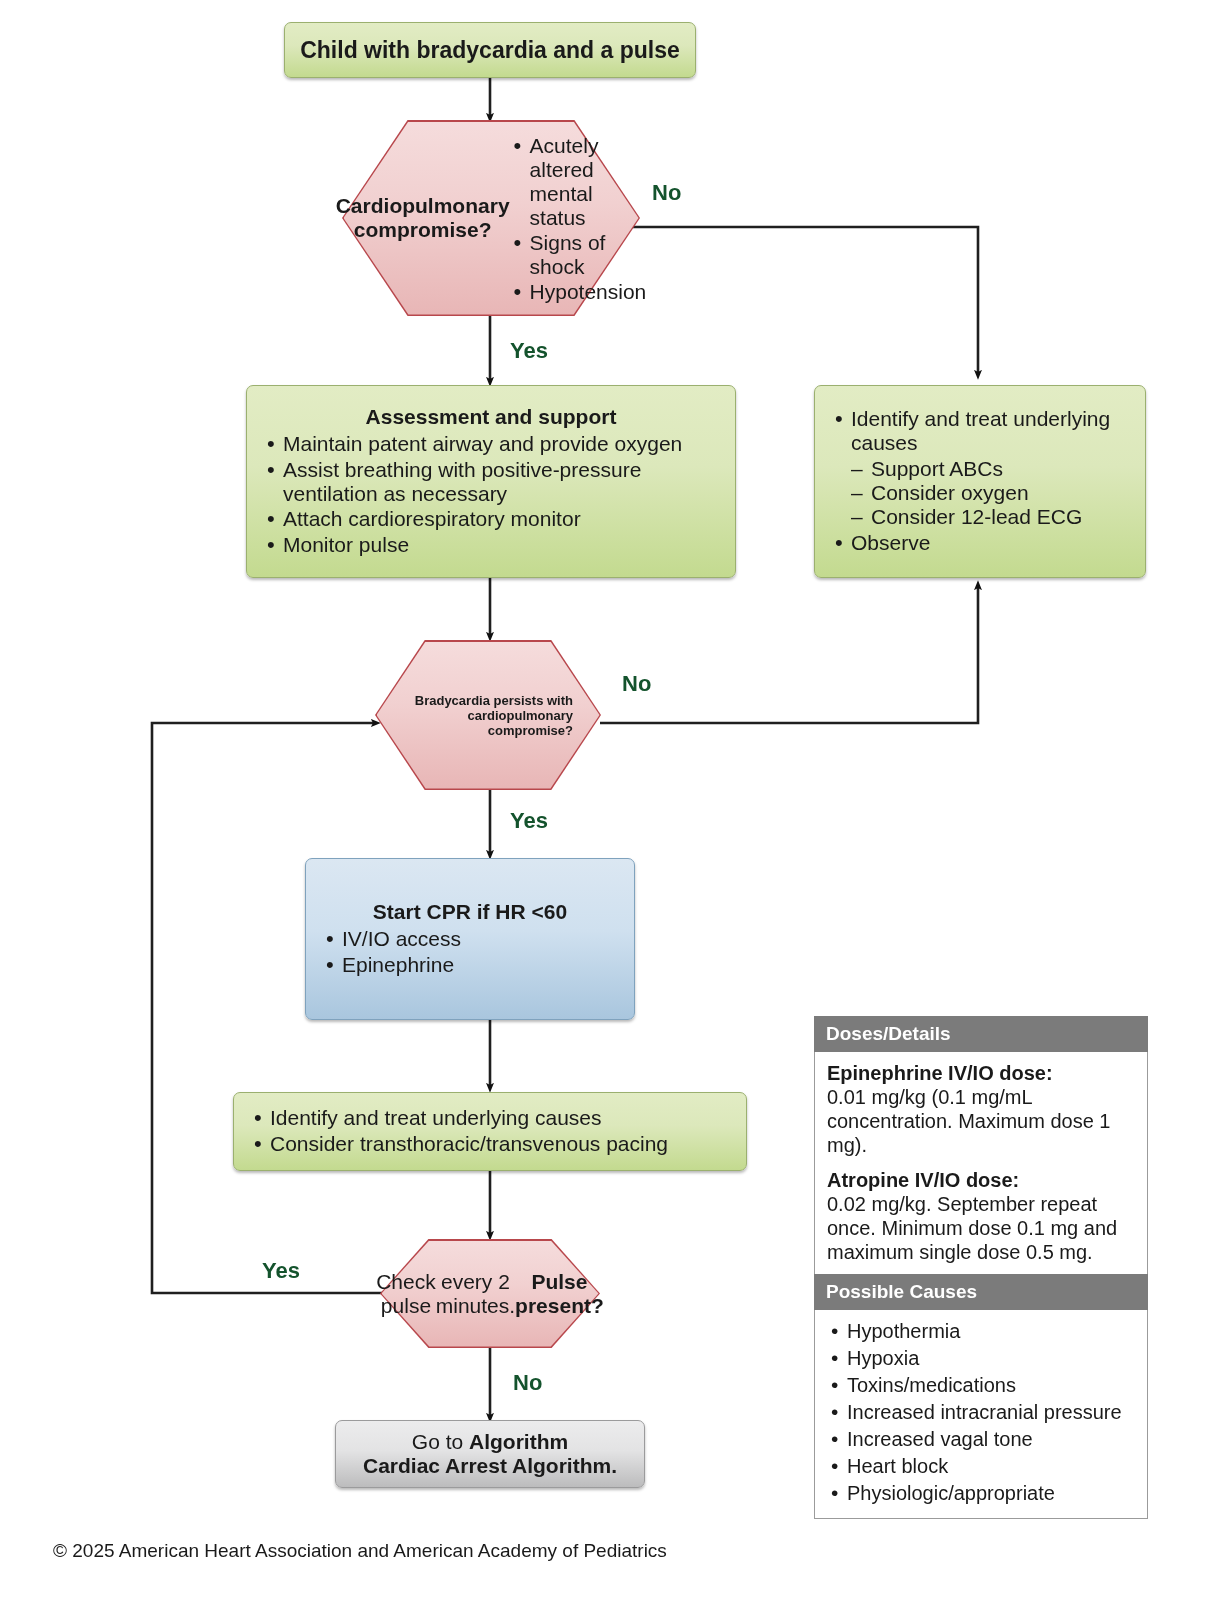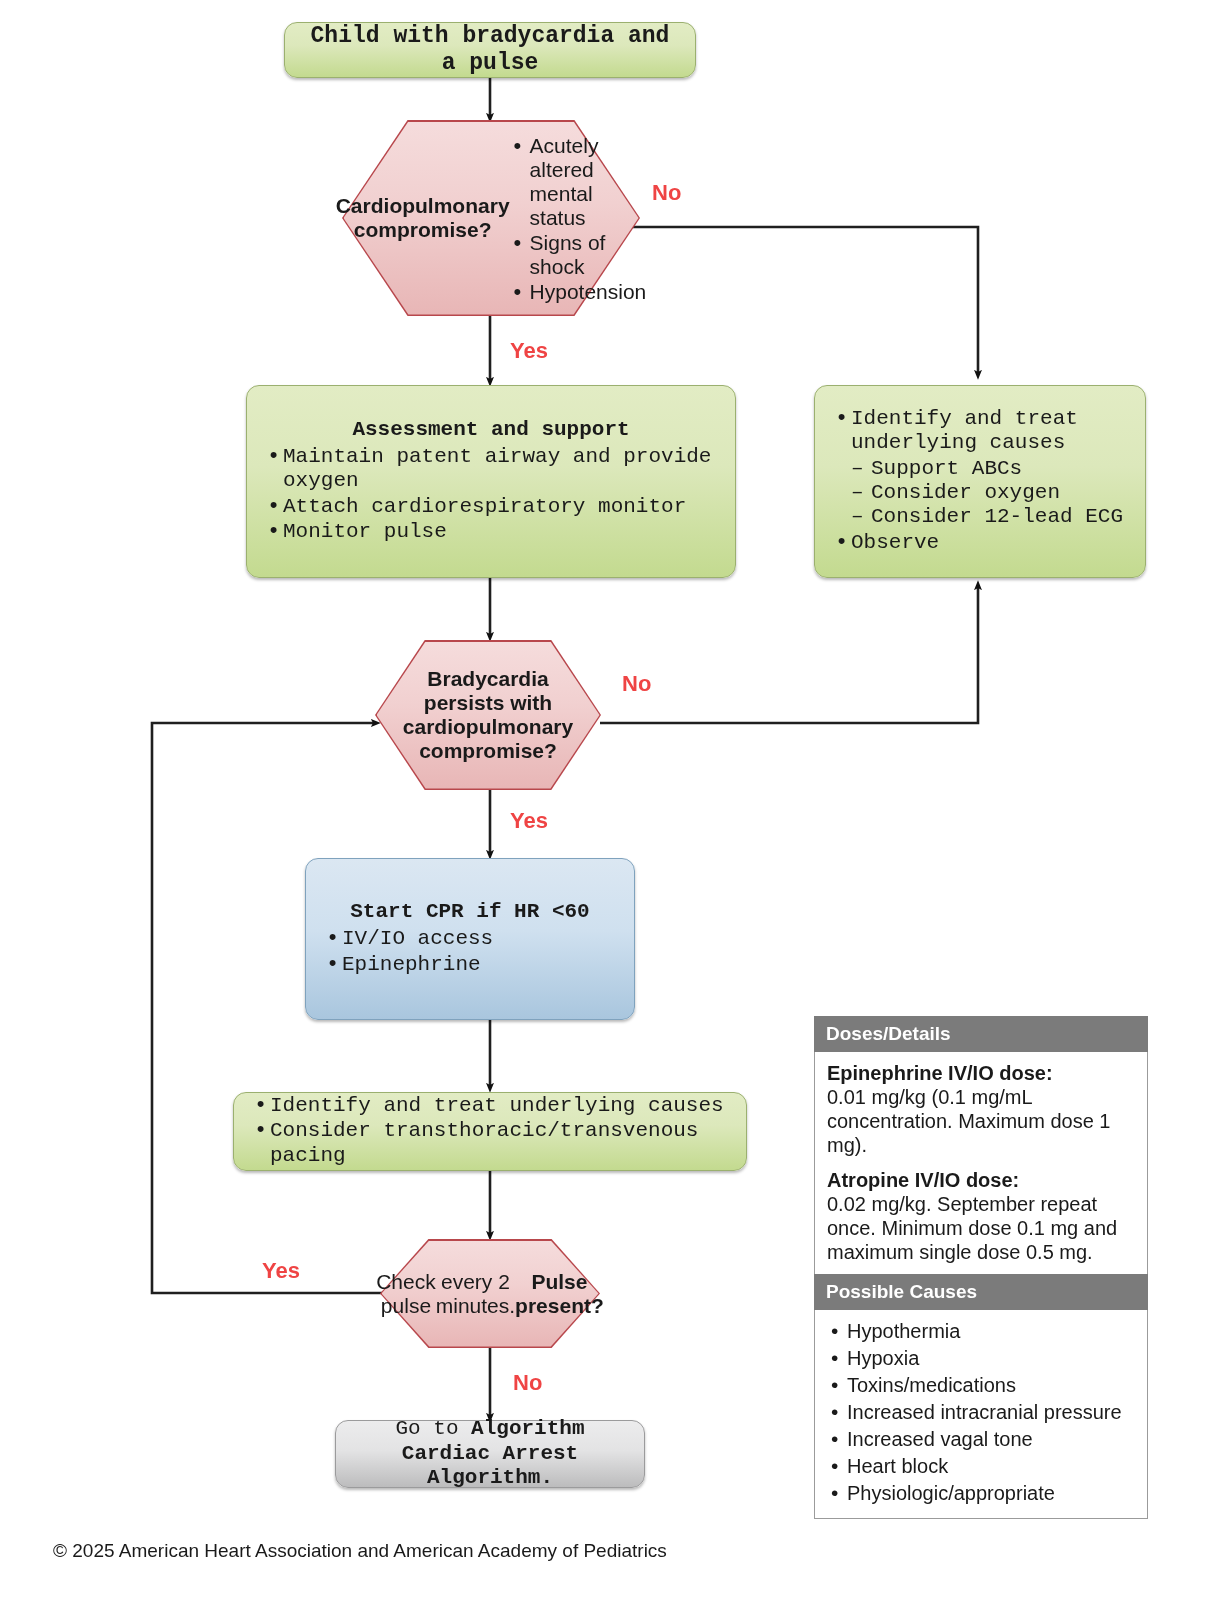--- a/index.html
+++ b/index.html
@@ -23,25 +23,24 @@
   .node {
     position: absolute;
     display: flex;
     flex-direction: column;
     justify-content: center;
     line-height: 1.16;
   }
 
   
   .rbox {
-    border-radius: 13px;
+    border-radius: 7px;
     border: 1px solid #9aa87b;
     box-shadow: 0 2px 3px rgba(0,0,0,.28);
     padding: 10px 14px;
-    font-family: Liberation Mono, monospace;
   }
   .green {
     background: linear-gradient(180deg,#e2ecc4 0%, #dce8bb 42%, #c3da8f 100%);
     border-color: #9bb06f;
   }
   .blue {
     background: linear-gradient(180deg,#dbe7f2 0%, #cfe0ef 45%, #a9c6de 100%);
     border-color: #7fa2bd;
   }
   .grey {
@@ -84,21 +83,21 @@
     padding-left: 20px;
   }
   ul.sub > li::before {
     content: "\2013";
     position: absolute; left: 0px; top: 0px;
   }
   .hexlist { text-align: left; }
 
   .yn {
     position: absolute;
-    color: #ef4444;
+    color: #14532d;
     font-weight: bold;
     font-size: 22px;
   }
 
   
   #side { position: absolute; }
   .panel-hdr {
     background: #7b7b7b;
     color: #ffffff;
     font-weight: bold;
@@ -177,20 +176,21 @@
       </ul>
     </div>
   </div>
   <div class="yn" data-name="edge-label-no-1" style="left:652px; top:180px;">No</div>
   <div class="yn" data-name="edge-label-yes-1" style="left:510px; top:338px;">Yes</div>
 
   <div class="node rbox green" data-name="node-assessment-and-support" style="left:246px; top:385px; width:490px; height:193px; padding:9px 16px;">
     <div class="title" style="font-size:21px;" data-name="assessment-title">Assessment and support</div>
     <ul class="bul" style="font-size:21px; margin-top:3px;">
       <li data-name="assessment-item">Maintain patent airway and provide oxygen</li>
+      <li data-name="assessment-item">Assist breathing with positive-pressure ventilation as necessary</li>
       <li data-name="assessment-item">Attach cardiorespiratory monitor</li>
       <li data-name="assessment-item">Monitor pulse</li>
     </ul>
   </div>
 
   <div class="node rbox green" data-name="node-identify-treat-observe" style="left:814px; top:385px; width:332px; height:193px; padding:9px 16px;">
     <ul class="bul" style="font-size:21px;">
       <li data-name="observe-item">Identify and treat underlying causes</li>
       <li style="list-style:none; padding-left:20px;" data-name="observe-subitems">
         <ul class="sub">
@@ -203,21 +203,21 @@
     </ul>
   </div>
   <style>
     [data-name="observe-subitems"]::before { content:"" !important; }
   </style>
 
   <div class="hexwrap" data-name="node-decision-bradycardia-persists" style="left:375px; top:640px; width:226px; height:150px;">
     <div class="hexborder" data-name="hexagon-border"></div>
     <div class="hexfill" data-name="hexagon-fill"></div>
     <div class="hexcontent" style="padding:4px 28px;">
-      <div class="title" style="font-size:21px;" data-name="decision2-title">Bradycardia persists with cardiopulmonary compromise?</div>
+      <div class="title" style="font-size:13px;text-align:right;" data-name="decision2-title">Bradycardia persists with cardiopulmonary compromise?</div>
     </div>
   </div>
   <div class="yn" data-name="edge-label-no-2" style="left:622px; top:671px;">No</div>
   <div class="yn" data-name="edge-label-yes-2" style="left:510px; top:808px;">Yes</div>
 
   <div class="node rbox blue" data-name="node-start-cpr" style="left:305px; top:858px; width:330px; height:162px; padding:9px 16px;">
     <div class="title" style="font-size:21px;" data-name="cpr-title">Start CPR if HR &lt;60</div>
     <ul class="bul" style="font-size:21px; margin-top:3px;">
       <li data-name="cpr-item">IV/IO access</li>
       <li data-name="cpr-item">Epinephrine</li>

